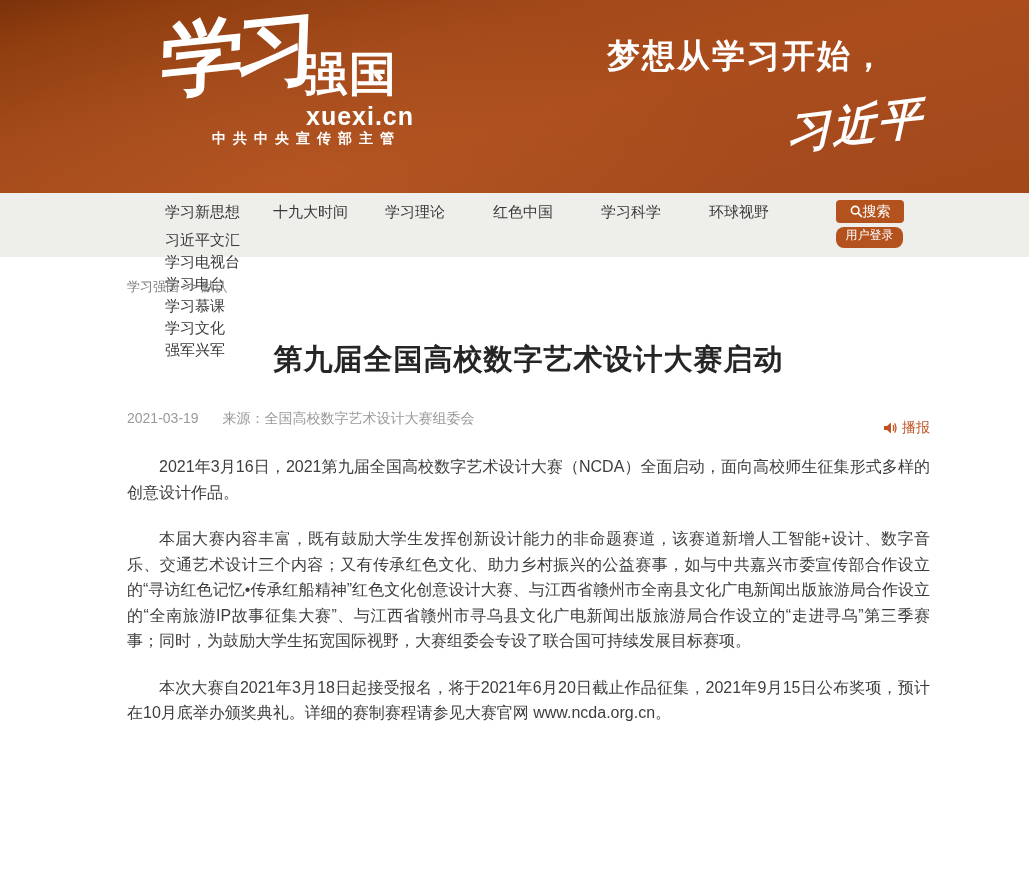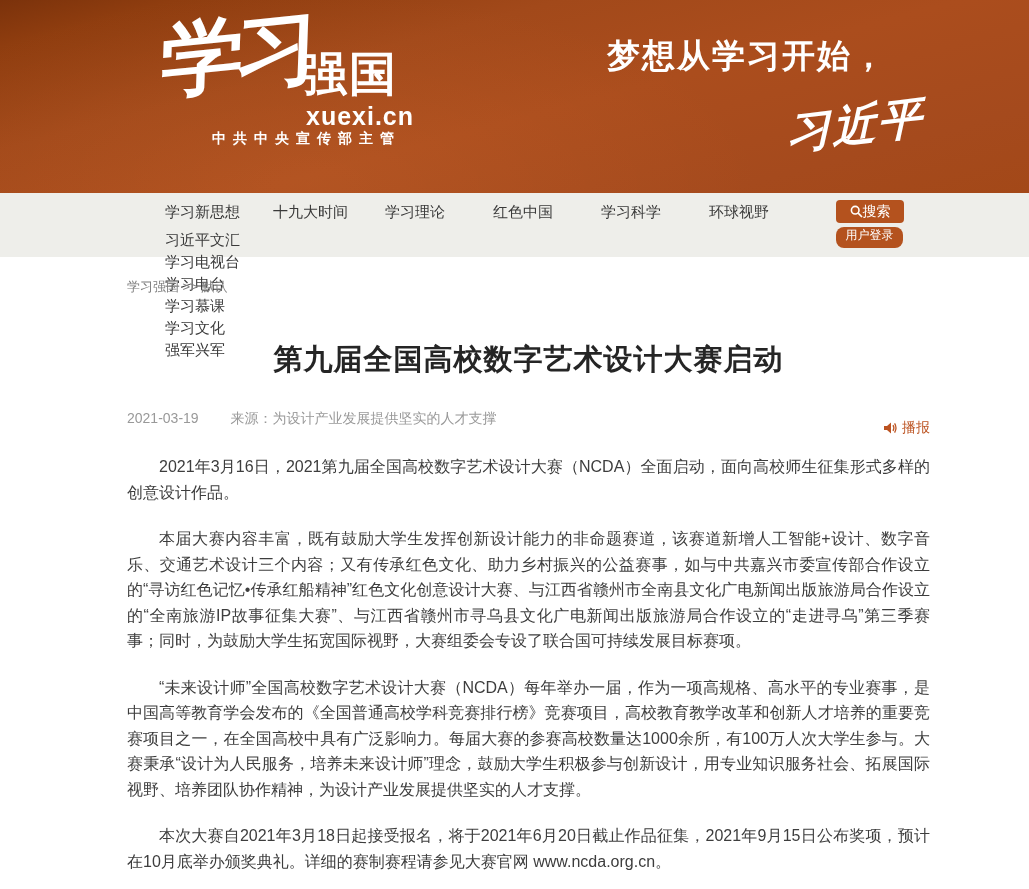--- a/index.html
+++ b/index.html
@@ -77,21 +77,21 @@
   .breadcrumb { margin:21px 0 0 127px; font-size:13px; color:#7e7e7e; cursor:pointer; }
   .article { width:803px; margin:0 0 0 127px; }
   .article-title {
     margin-top:46px; text-align:center;
     font-size:29px; font-weight:bold; color:#252525; letter-spacing:1px; line-height:34px;
   }
   .article-meta {
     margin-top:34px; display:flex; justify-content:space-between; align-items:flex-end;
     font-size:14px; color:#999999;
   }
-  .meta-date { margin-right:28px; }
+  .meta-date { margin-right:20px; }
   .broadcast {
     color:#bc5321; font-size:14px; display:flex; align-items:center; gap:4px;
     cursor:pointer; position:relative; top:9px;
   }
   .broadcast svg { display:block; }
   .article-body { margin-top:26px; }
   .article-body p {
     font-size:16px; line-height:25.5px; color:#3d3d3d;
     text-indent:2em; margin:0 0 21px 0; text-align:justify;
   }
@@ -147,36 +147,35 @@
 
   <div class="main-content">
     <div class="breadcrumb">学习强国 &gt;&gt; 默认</div>
 
     <main class="article">
       <h1 class="article-title">第九届全国高校数字艺术设计大赛启动</h1>
 
       <div class="article-meta">
         <div class="meta-left">
           <span class="meta-date">2021-03-19</span>
-          <span class="meta-source"><span>来源：</span><span>为设计产业发展提供坚实的人才支撑</span></span>
+          <span class="meta-source"><span>来源：</span><span>全国高校数字艺术设计大赛组委会</span></span>
         </div>
         <div class="broadcast">
           <span style="display:flex;">
             <svg width="14" height="12" viewBox="0 0 14 12">
               <polygon points="0,4 3,4 7,0.5 7,11.5 3,8 0,8" fill="#bc5321"></polygon>
               <path d="M9 3.2 Q10.8 6 9 8.8" stroke="#bc5321" fill="none" stroke-width="1.3"></path>
               <path d="M10.6 1.4 Q13.4 6 10.6 10.6" stroke="#bc5321" fill="none" stroke-width="1.3"></path>
             </svg>
           </span>
           <span>播报</span>
         </div>
       </div>
 
       <div class="article-body">
         <p>2021年3月16日，2021第九届全国高校数字艺术设计大赛（NCDA）全面启动，面向高校师生征集形式多样的创意设计作品。</p>
         <p>本届大赛内容丰富，既有鼓励大学生发挥创新设计能力的非命题赛道，该赛道新增人工智能+设计、数字音乐、交通艺术设计三个内容；又有传承红色文化、助力乡村振兴的公益赛事，如与中共嘉兴市委宣传部合作设立的“寻访红色记忆•传承红船精神”红色文化创意设计大赛、与江西省赣州市全南县文化广电新闻出版旅游局合作设立的“全南旅游IP故事征集大赛”、与江西省赣州市寻乌县文化广电新闻出版旅游局合作设立的“走进寻乌”第三季赛事；同时，为鼓励大学生拓宽国际视野，大赛组委会专设了联合国可持续发展目标赛项。</p>
-        <p>“未来设计师”全国高校数字艺术设计大赛（NCDA）每年举办一届，作为一项高规格、高水平的专业赛事，是中国高等教育学会发布的《全国普通高校学科竞赛排行榜》竞赛项目，高校教育教学改革和创新人才培养的重要竞赛项目之一，在全国高校中具有广泛影响力。每届大赛的参赛高校数量达1000余所，有100万人次大学生参与。大赛秉承“设计为人民服务，培养未来设计师”理念，鼓励大学生积极参与创新设计，用专业知识服务社会、拓展国际视野、培养团队协作精神，为设计产业发展提供坚实的人才支撑。</p>
         <p>本次大赛自2021年3月18日起接受报名，将于2021年6月20日截止作品征集，2021年9月15日公布奖项，预计在10月底举办颁奖典礼。详细的赛制赛程请参见大赛官网 www.ncda.org.cn。</p>
       </div>
     </main>
   </div>
 
 </div>
 
 </body></html>

